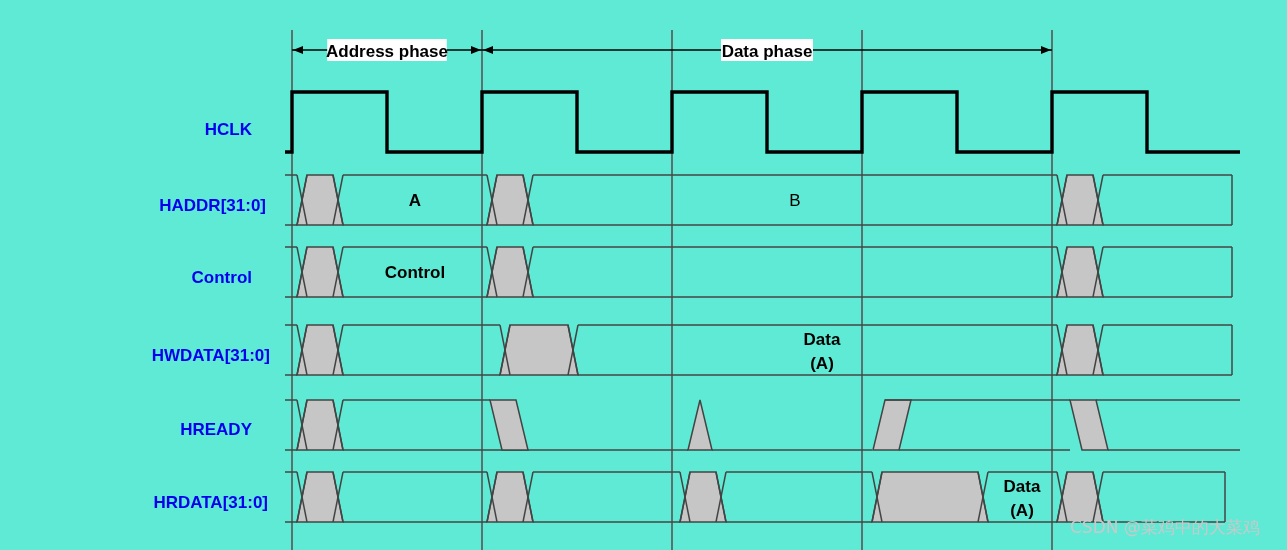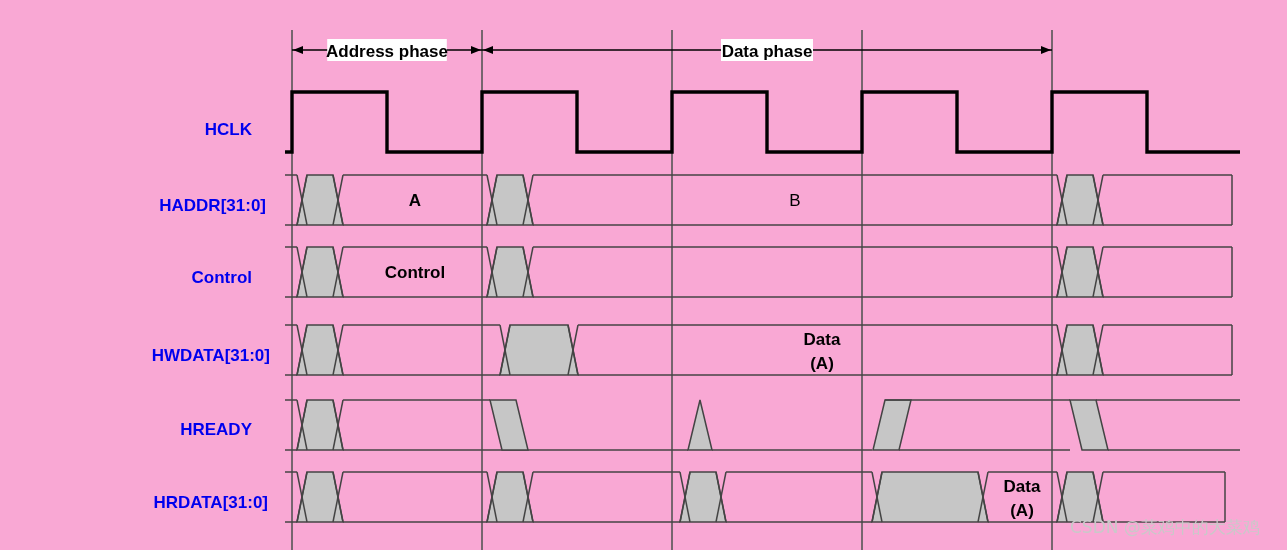--- a/index.html
+++ b/index.html
@@ -1,17 +1,17 @@
 <!DOCTYPE html>
 <html><head>
 <meta charset="utf-8">
 <style>
   html,body{margin:0;padding:0;background:#ffffff;}
   body{font-family:"Liberation Sans",sans-serif;}
-  #root{position:relative;width:1287px;height:550px;background:#f9a8d4;overflow:hidden;}
+  #root{position:relative;width:1287px;height:550px;background:#5eead4;overflow:hidden;}
   #wave-svg{position:absolute;left:0;top:0;width:1287px;height:550px;}
   .sig-label{font-weight:bold;font-size:17px;fill:#0000ee;}
   .phase-label{font-weight:bold;font-size:17px;fill:#000000;}
   .bus-label{font-weight:bold;font-size:17px;fill:#000000;}
   .bus-label-plain{font-weight:normal;font-size:17px;fill:#000000;}
   .wm{font-size:17px;fill:#c9c9c9;font-family:"DejaVu Sans",sans-serif;}
   .grid{stroke:#555555;stroke-width:1.6;}
   .clk{stroke:#000000;stroke-width:3.4;fill:none;stroke-linejoin:miter;}
   .busline{stroke:#444444;stroke-width:1.5;fill:none;}
   .busfill{fill:#c6c6c6;stroke:#444444;stroke-width:1.5;}

